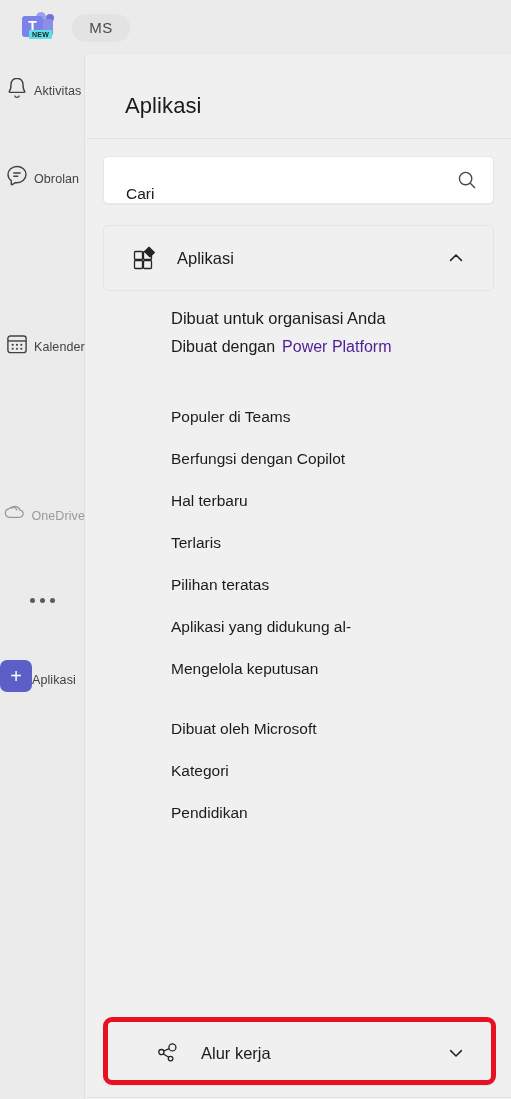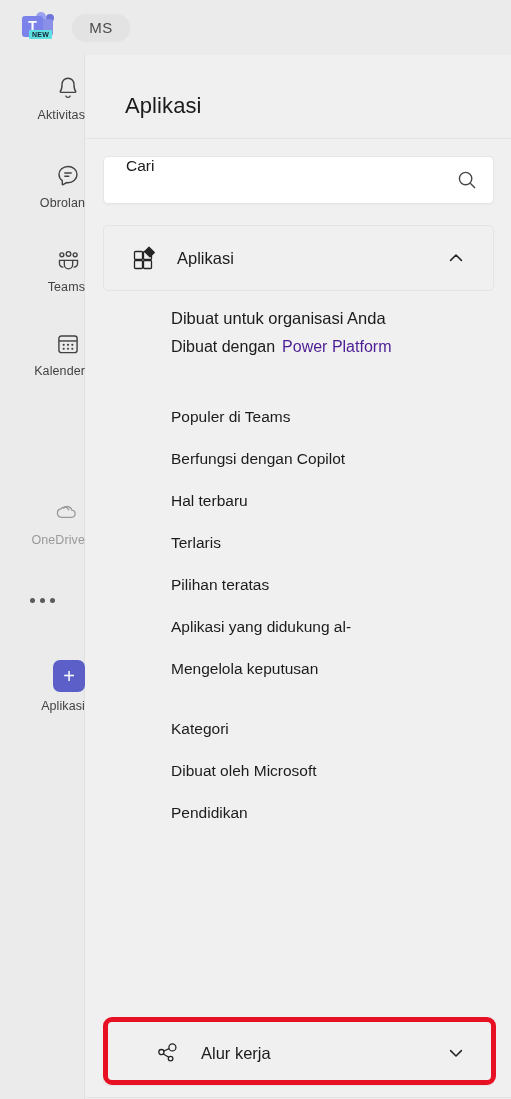--- a/index.html
+++ b/index.html
@@ -92,22 +92,22 @@
     position: absolute;
     left: 0; top: 55px;
     width: 85px; height: 1044px;
     background: #ebebeb;
     border-right: 1px solid #e0e0e0;
   }
   .rail-item {
     position: absolute;
     left: 0; width: 85px;
     display: flex;
-    flex-direction: column;
-    align-items: flex-end;
+    flex-direction: row;
+    align-items: center;
     cursor: pointer;
     user-select: none;
   }
   .rail-icon {
     width: 34px; height: 30px;
     display: flex; align-items: center; justify-content: center;
   }
   .rail-icon svg { display: block; }
   .rail-label {
     margin-top: 5px;
@@ -160,21 +160,21 @@
 
   
   .search-box {
     position: absolute;
     left: 17px; top: 101px;
     width: 391px; height: 48px;
     background: #ffffff;
     border: 1px solid #e6e6e6;
     border-radius: 5px;
     display: flex;
-    align-items: flex-start;
+    align-items: flex-end;
     box-shadow: 0 1px 2px rgba(0,0,0,0.04);
   }
   .search-input {
     flex: 1;
     border: none;
     outline: none;
     background: transparent;
     padding: 0 8px 0 22px;
     font-size: 15.5px;
     color: #1b1b1b;
@@ -315,33 +315,20 @@
     <div class="rail-item" style="top:106px">
       <span class="rail-icon">
         <svg width="26" height="26" viewBox="0 0 24 24" fill="none" stroke="#424242" stroke-width="1.3">
           <path d="M12 3.2c-4.6 0-8.3 3.3-8.3 7.4 0 2.3 1.2 4.4 3 5.7v3.3c0 .4.4.6.8.4l3.2-1.9c.4.1.9.1 1.3.1 4.6 0 8.3-3.3 8.3-7.6S16.6 3.2 12 3.2z"></path>
           <path d="M8.6 9.3h6.8M8.6 12.3h4.6"></path>
         </svg>
       </span>
       <span class="rail-label">Obrolan</span>
     </div>
 
-    <div class="rail-item" style="top:190px">
-      <span class="rail-icon">
-        <svg width="27" height="26" viewBox="0 0 26 24" fill="none" stroke="#424242" stroke-width="1.3">
-          <circle cx="13" cy="6.2" r="2.2"></circle>
-          <circle cx="6.6" cy="7" r="1.9"></circle>
-          <circle cx="19.4" cy="7" r="1.9"></circle>
-          <path d="M9 12.4h8v4.1a4 4 0 0 1-4 4 4 4 0 0 1-4-4v-4.1z"></path>
-          <path d="M9 12.4H4.3v3.2a3.2 3.2 0 0 0 3.2 3.2h.6"></path>
-          <path d="M17 12.4h4.7v3.2a3.2 3.2 0 0 1-3.2 3.2h-.6"></path>
-        </svg>
-      </span>
-      <span class="rail-label">Teams</span>
-    </div>
 
     <div class="rail-item" style="top:274px">
       <span class="rail-icon">
         <svg width="26" height="26" viewBox="0 0 24 24" fill="none" stroke="#424242" stroke-width="1.3">
           <rect x="3.6" y="4.6" width="16.8" height="15.4" rx="2.2"></rect>
           <path d="M3.6 9.2h16.8"></path>
           <circle cx="8" cy="12.8" r="1" fill="#424242" stroke="none"></circle>
           <circle cx="12" cy="12.8" r="1" fill="#424242" stroke="none"></circle>
           <circle cx="16" cy="12.8" r="1" fill="#424242" stroke="none"></circle>
           <circle cx="8" cy="16.4" r="1" fill="#424242" stroke="none"></circle>
@@ -423,22 +410,22 @@
       <div class="nav-entry item">Populer di Teams</div>
       <div class="nav-entry item">Berfungsi dengan Copilot</div>
       <div class="nav-entry item">Hal terbaru</div>
       <div class="nav-entry item">Terlaris</div>
       <div class="nav-entry item">Pilihan teratas</div>
       <div class="nav-entry item">Aplikasi yang didukung al-</div>
       <div class="nav-entry item">Mengelola keputusan</div>
 
       <div class="nav-gap"></div>
 
+      <div class="nav-entry item">Dibuat oleh Microsoft</div>
       <div class="nav-entry item">Kategori</div>
-      <div class="nav-entry item">Dibuat oleh Microsoft</div>
       <div class="nav-entry item">Pendidikan</div>
     </div>
 
     <div class="acc-header flow">
       <span class="acc-ico">
         <svg width="26" height="26" viewBox="0 0 26 26" fill="none" stroke="#242424" stroke-width="1.3">
           <circle cx="17.4" cy="7.4" r="3.5"></circle>
           <circle cx="6.4" cy="12.1" r="2.6"></circle>
           <circle cx="15.6" cy="18.6" r="2.3"></circle>
           <path d="M8.8 11 14.2 8.7"></path>

